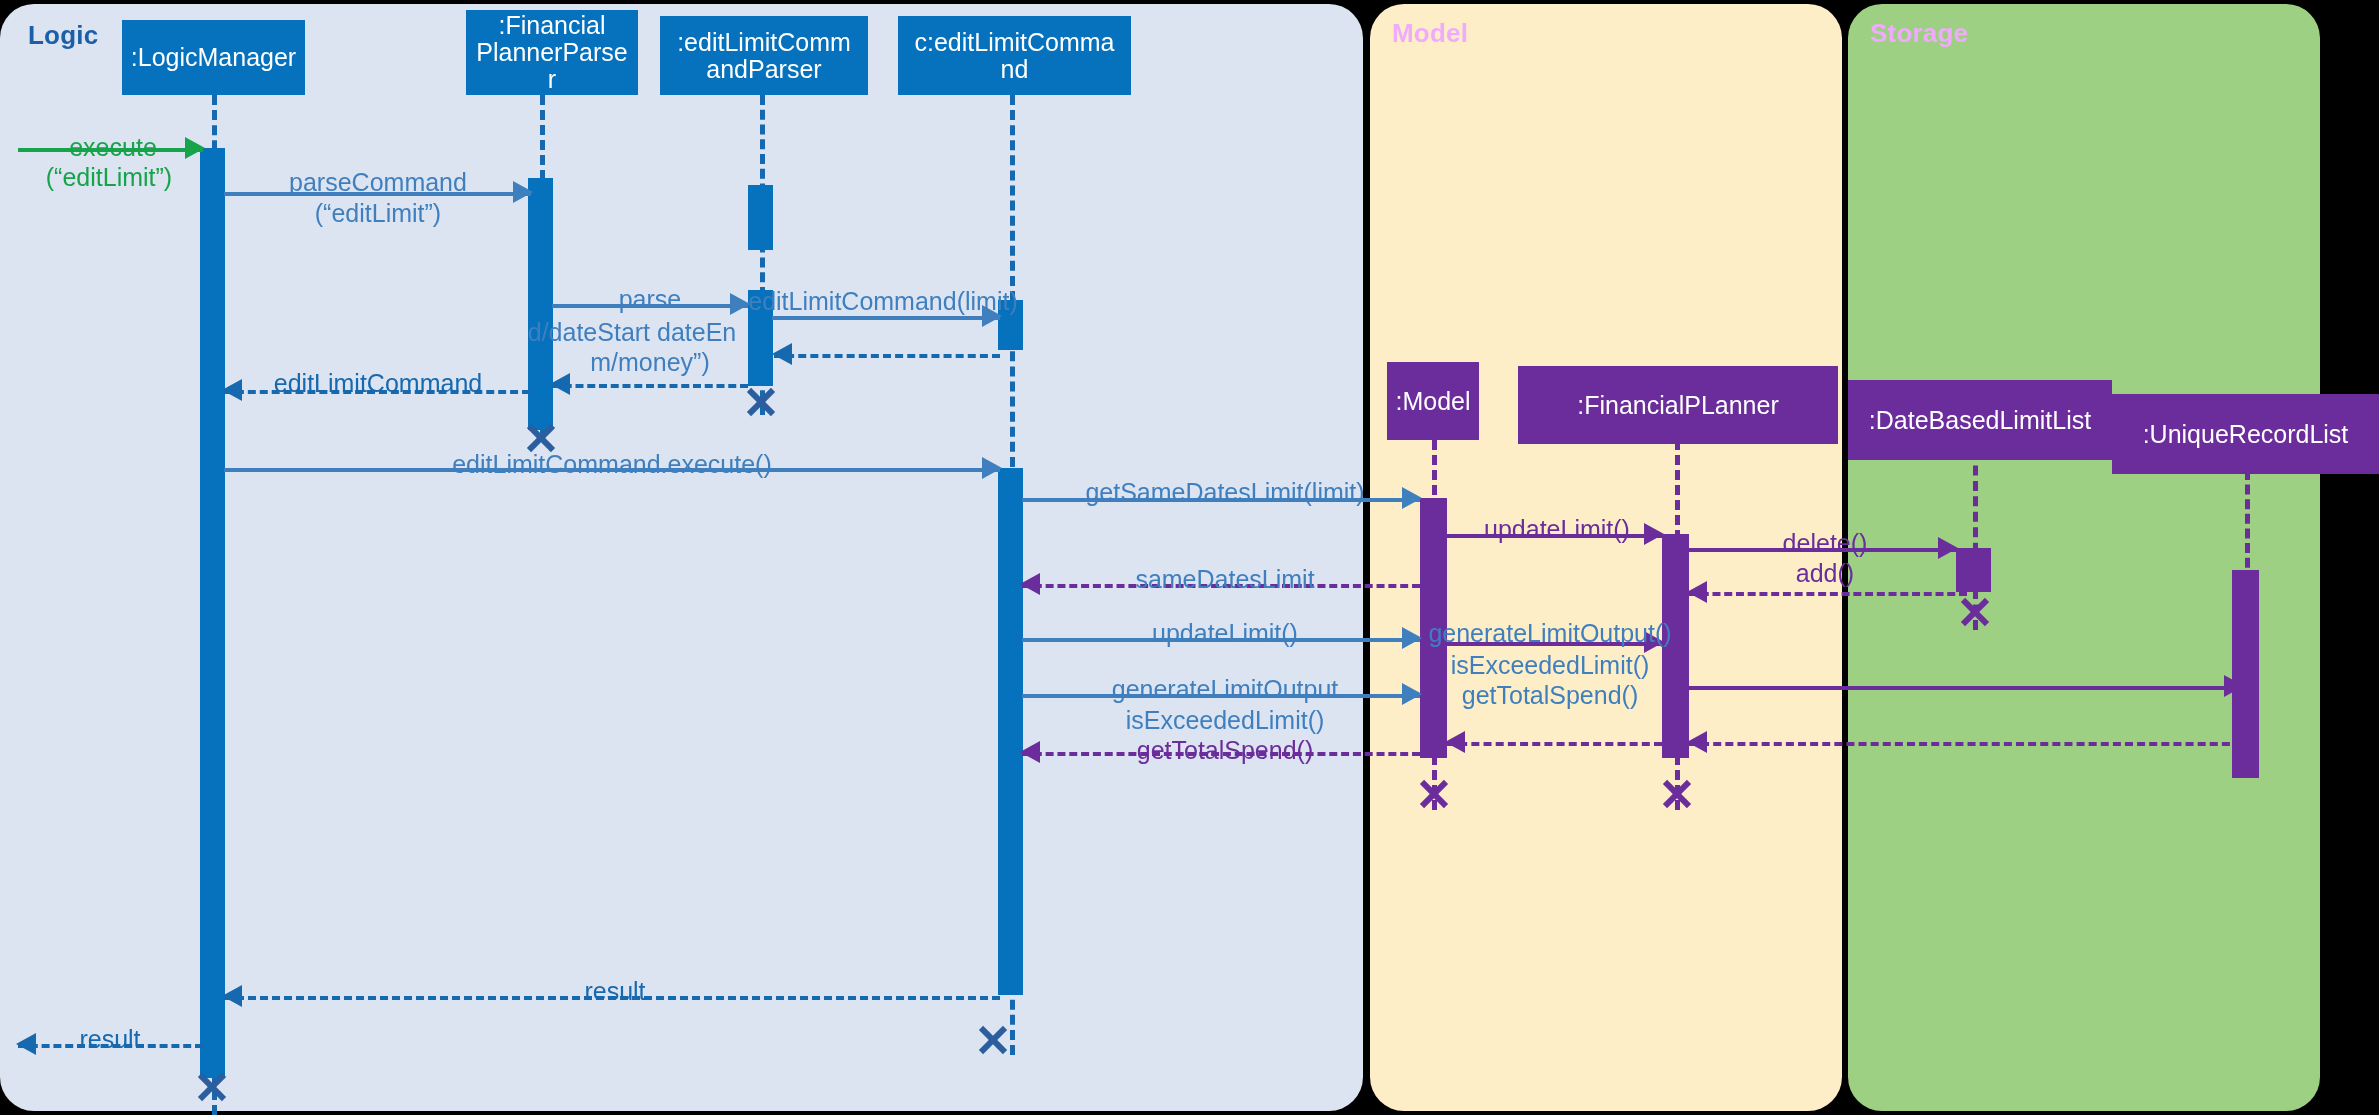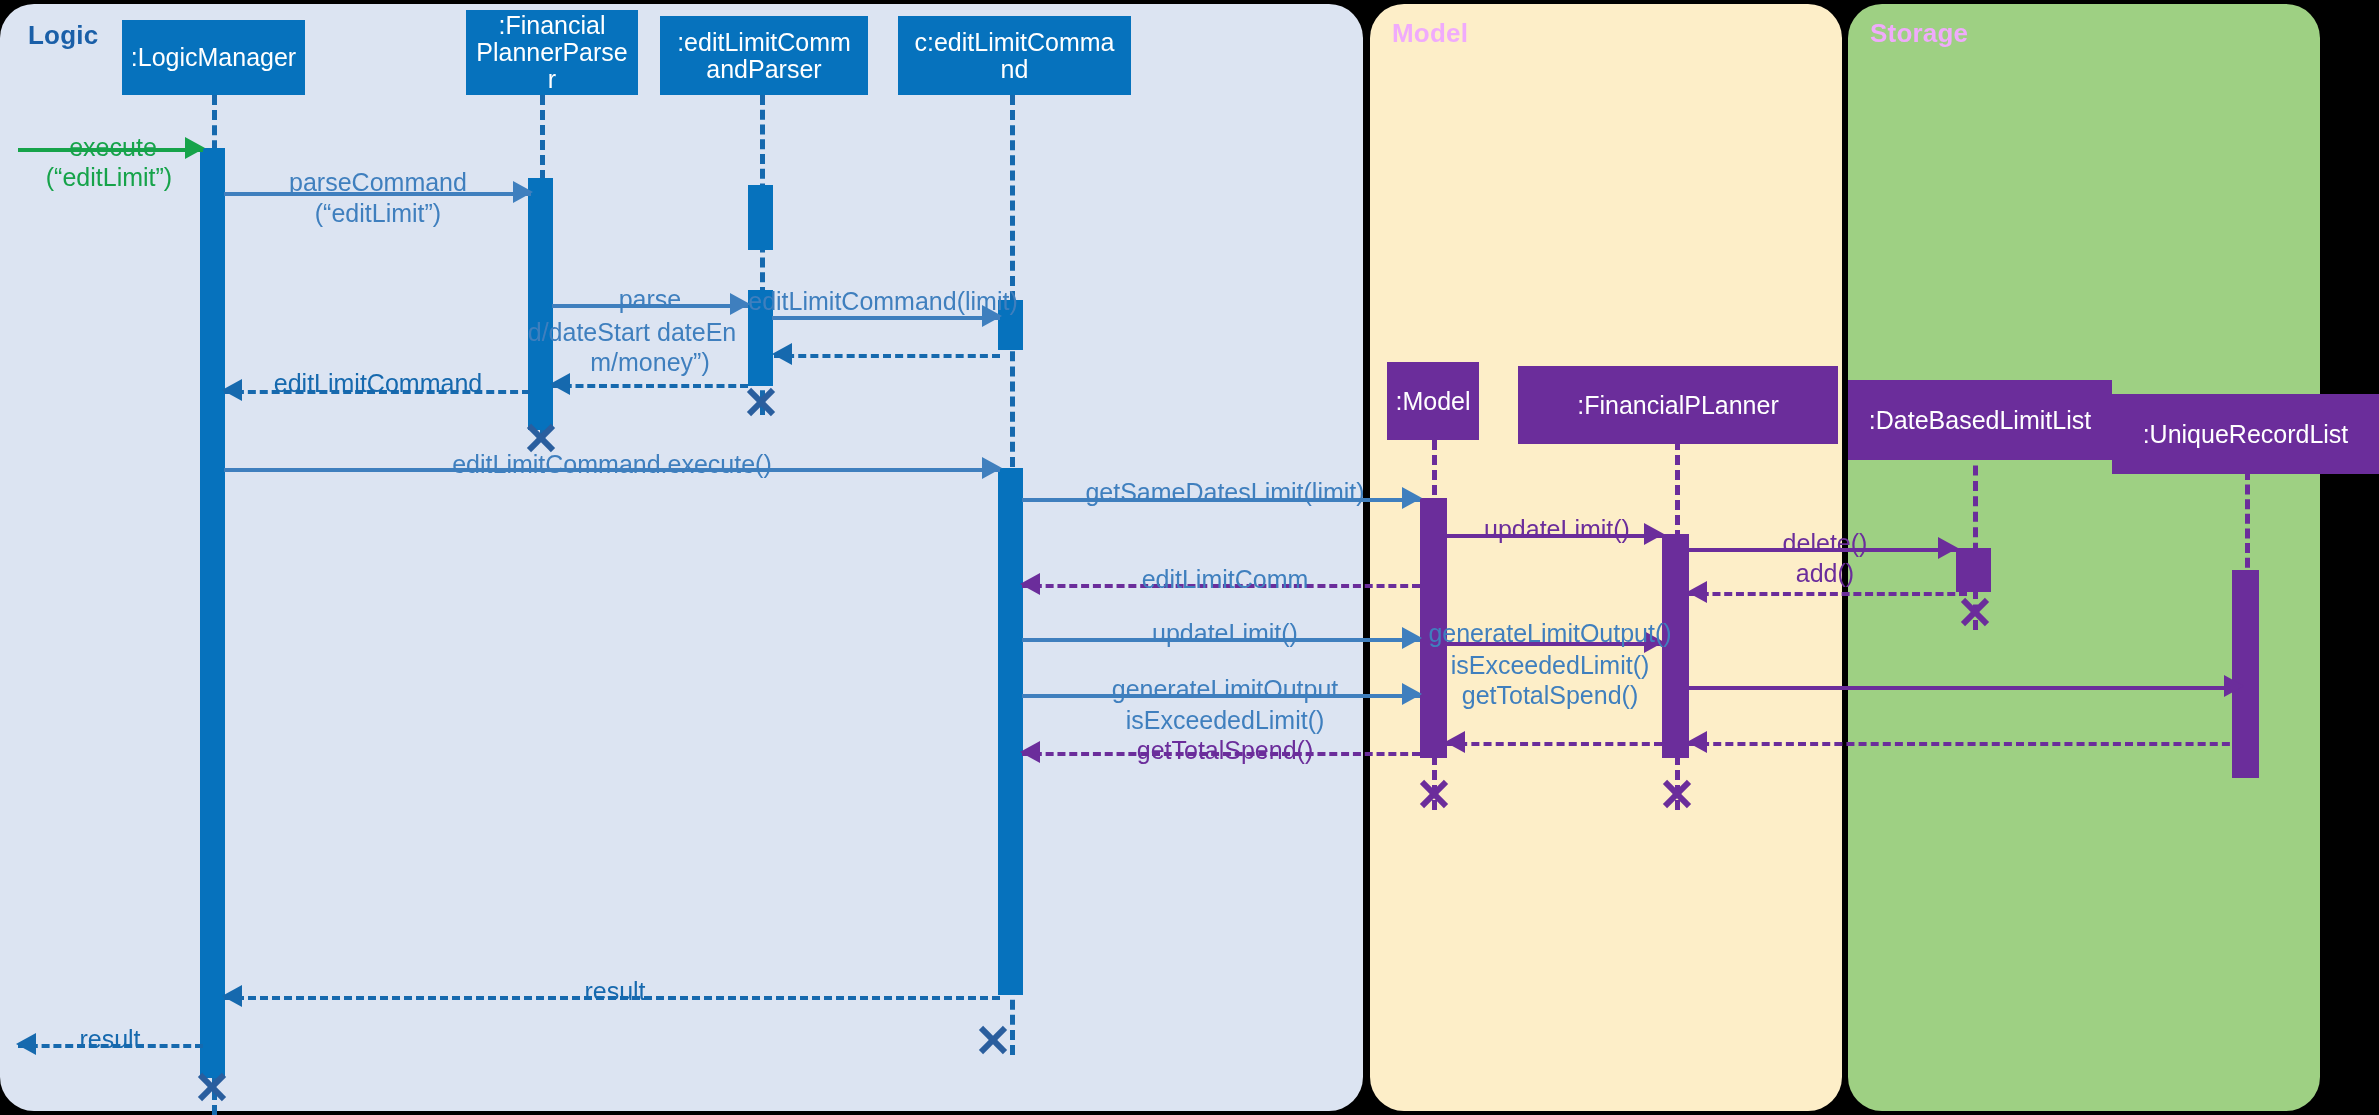--- a/index.html
+++ b/index.html
@@ -208,21 +208,21 @@
 
   <div class="msg" style="left:1689px;top:592px;width:278px;">
     <div class="line dash-purple"></div>
     <div class="arrow l ar-purple-l"></div>
   </div>
 
   <div class="msg" style="left:1022px;top:584px;width:398px;">
     <div class="line dash-purple"></div>
     <div class="arrow l ar-purple-l"></div>
   </div>
-  <div class="lbl" style="left:1030px;top:550px;width:390px;">editLimitComm</div>
+  <div class="lbl" style="left:1030px;top:550px;width:390px;">sameDatesLimit</div>
 
   <div class="msg" style="left:1022px;top:638px;width:398px;">
     <div class="line solid-blue"></div>
     <div class="arrow r ar-blue-r"></div>
   </div>
   <div class="lbl" style="left:1030px;top:604px;width:390px;">updateLimit()</div>
 
   <div class="msg" style="left:1447px;top:642px;width:215px;">
     <div class="line solid-purple"></div>
     <div class="arrow r ar-purple-r"></div>

